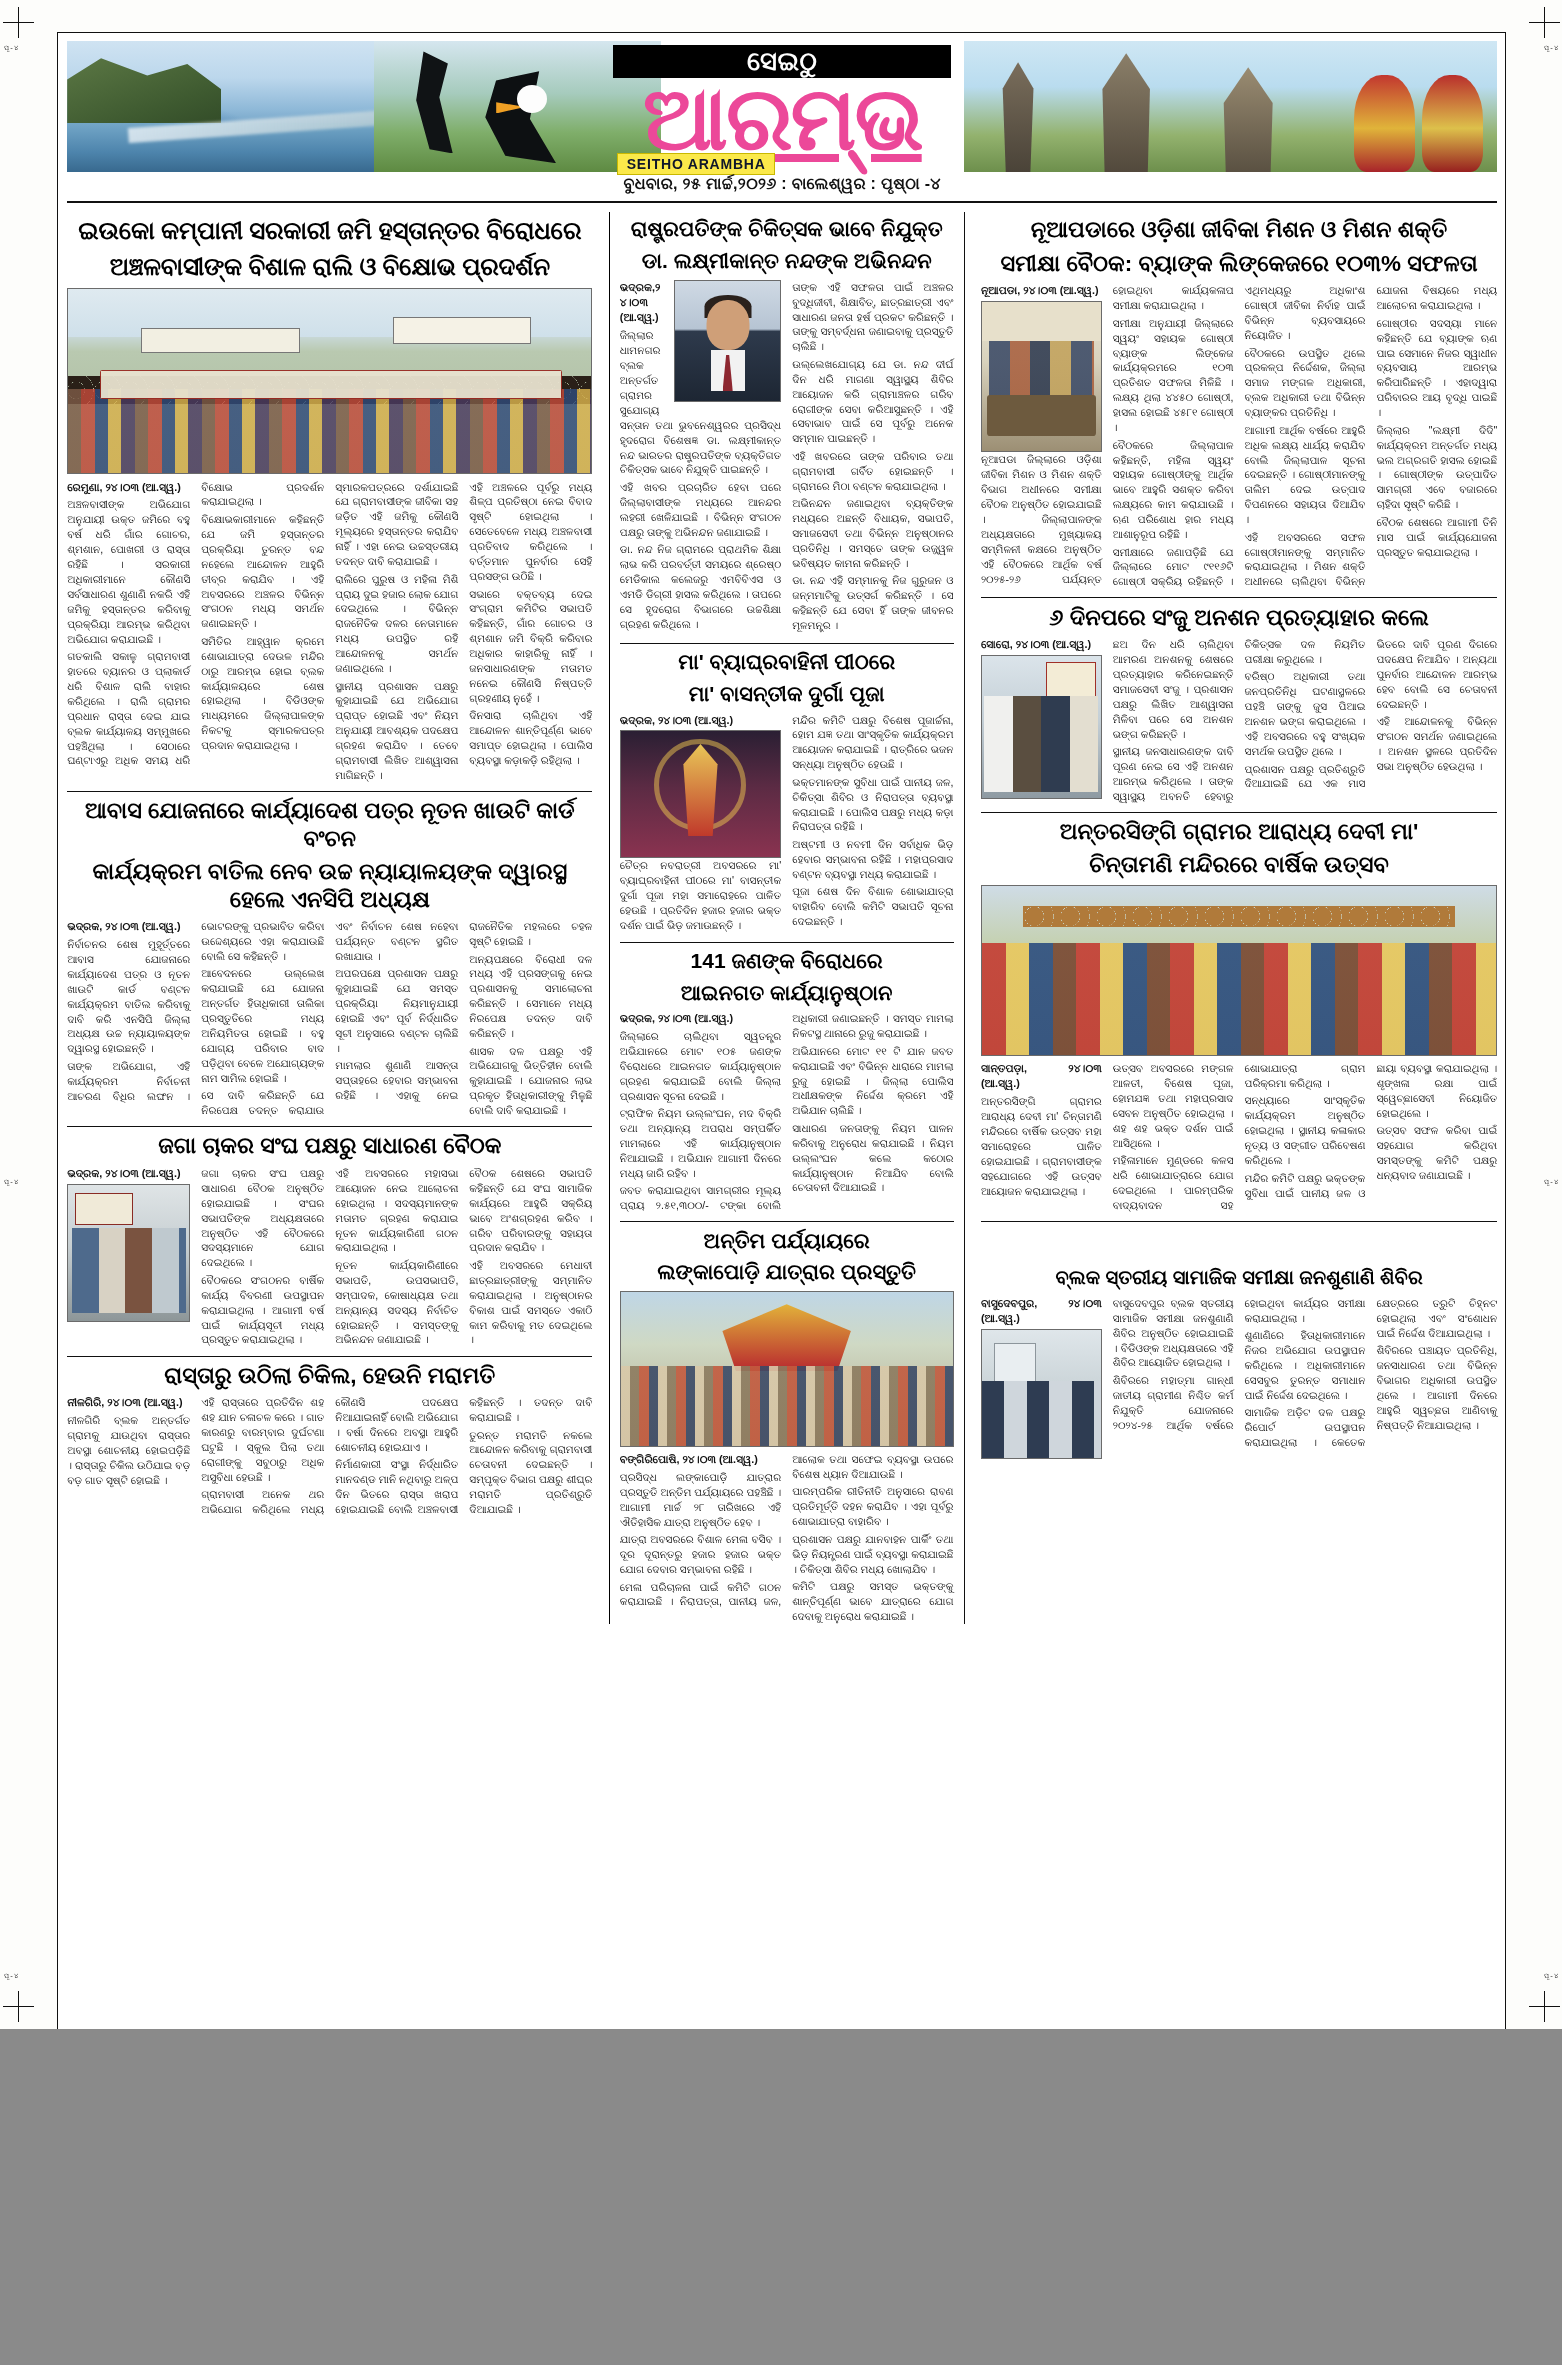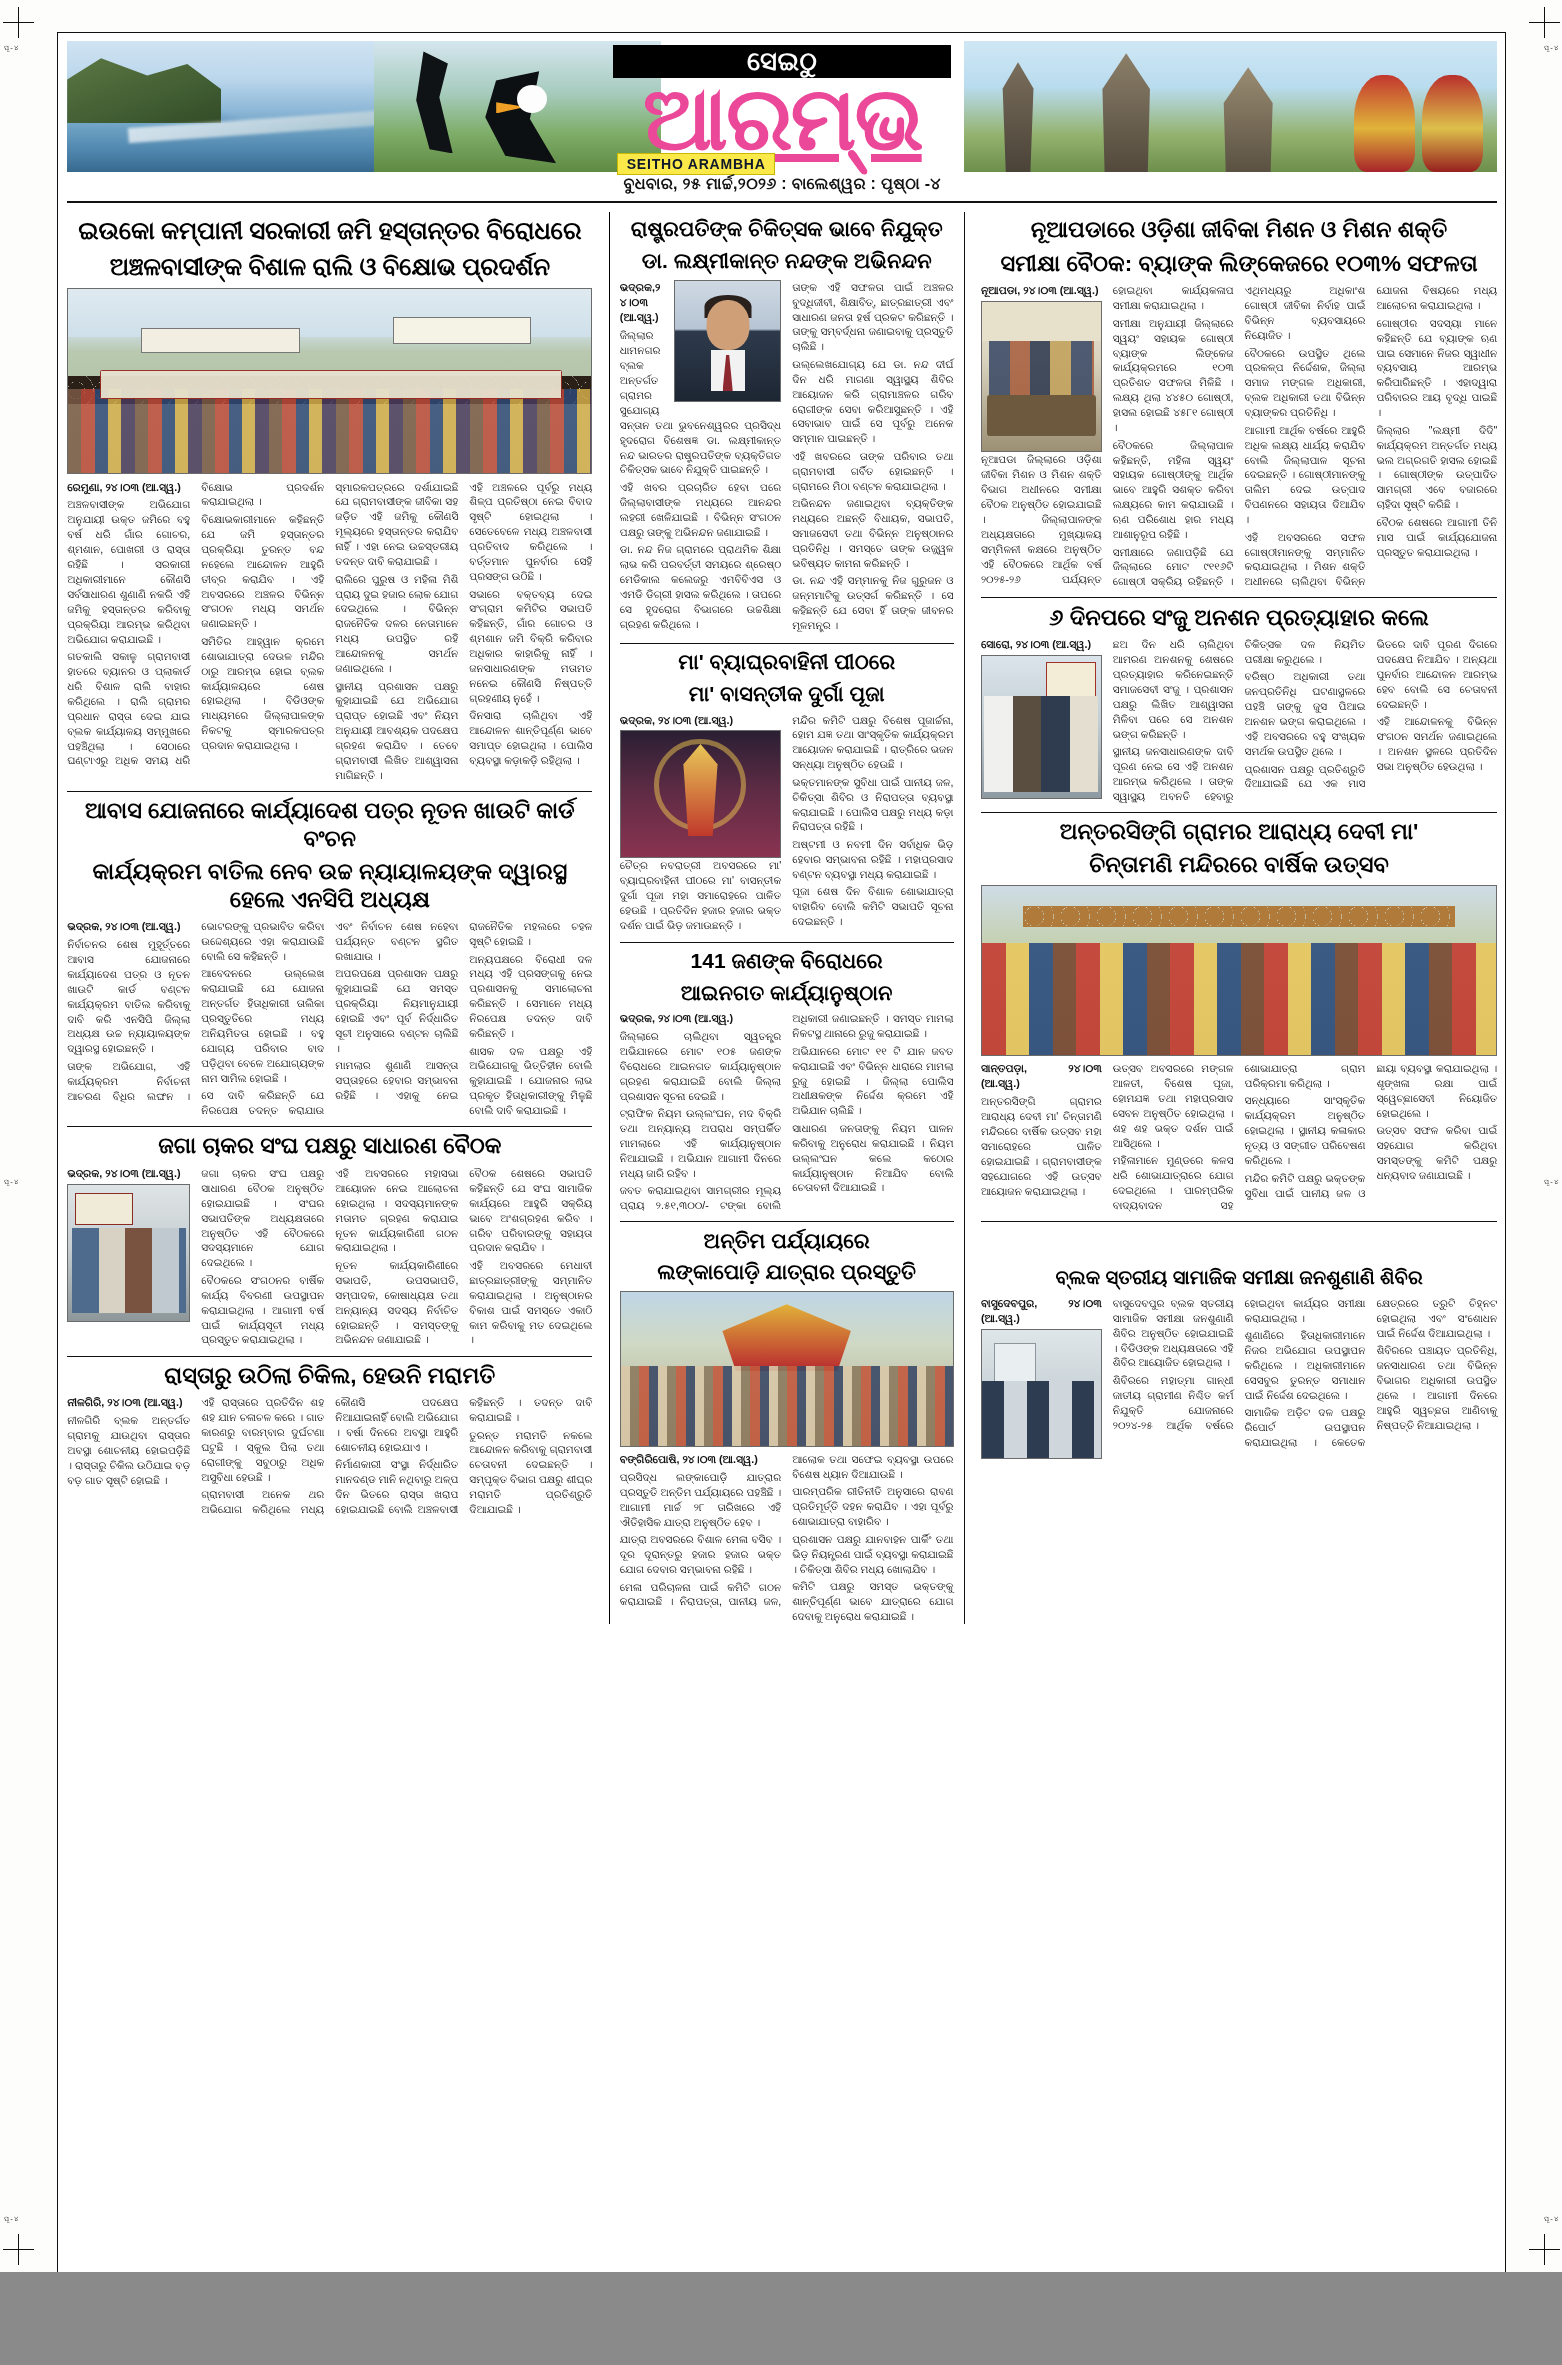--- a/index.html
+++ b/index.html
@@ -1,21 +1,21 @@
 <!DOCTYPE html>
 <html style="font-size:8.2px"><head>
 <meta charset="utf-8">
 <title>Seitho Arambha — Odia Newspaper Page</title>
 <style>
   html,body{margin:0;padding:0;background:#8a8a8a;}
   body{font-family:"Liberation Sans",sans-serif;}
 
   .page{
     position:relative;
-    width:1563px;height:2272px;
+    width:1563px;height:2029px;
     background:#fdfdfb;
     margin:0 auto;
     overflow:hidden;
   }
 
   
   .cropmark{position:absolute;width:31px;height:31px;}
   .cropmark:before{content:"";position:absolute;left:15px;top:0;width:1px;height:31px;background:#111;}
   .cropmark:after{content:"";position:absolute;top:15px;left:0;height:1px;width:31px;background:#111;}
   .cm-tl{left:3.1px;top:7.2px;} .cm-tr{right:3.1px;top:7.2px;}

